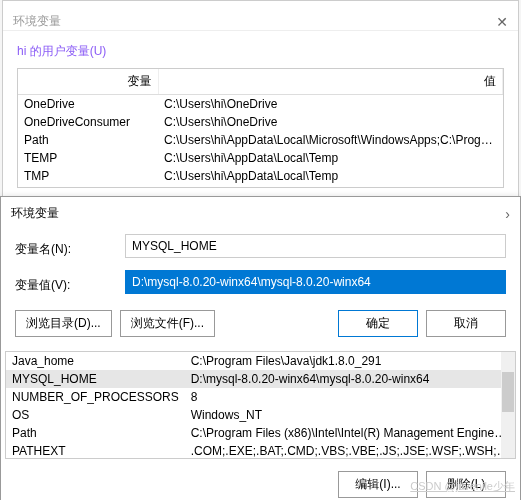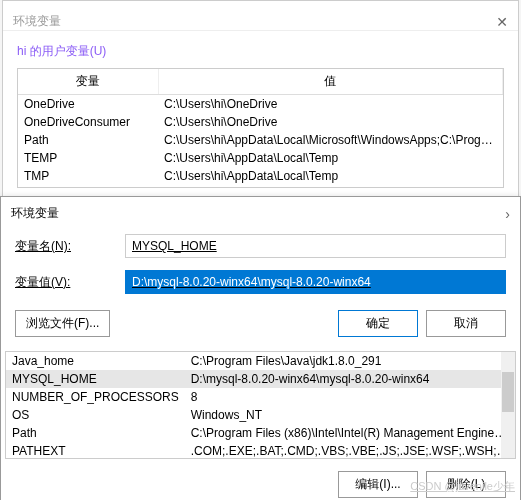--- a/index.html
+++ b/index.html
@@ -4,27 +4,27 @@
 <style>
 * { box-sizing: border-box; margin: 0; padding: 0; font-family: "Segoe UI", "Microsoft YaHei", sans-serif; font-size: 12px; }
 body { background: #f5f5f5; width: 521px; height: 500px; overflow: hidden; position: relative; }
 .dialog { background: #fff; border: 1px solid #ccc; position: absolute; }
 .main-dialog { left: 2px; top: 0; width: 517px; height: 500px; }
 .titlebar { height: 30px; display: flex; align-items: flex-end; padding: 0 10px; color: #999; font-size: 12px; background: #fff; border-bottom: 1px solid #eee; }
 .titlebar .close { margin-left: auto; font-size: 14px; color: #666; }
 .section-label { padding: 12px 14px 4px; color: #8b5cf6; }
 .table-wrap { margin: 4px 14px; border: 1px solid #ccc; height: 120px; overflow: hidden; }
 .tbl { width: 100%; border-collapse: collapse; }
-.tbl th { text-align: center; padding: 4px 6px; border-bottom: 1px solid #ddd; border-right: 1px solid #eee; font-weight: normal; background: #fff; }
+.tbl th { text-align: right; padding: 4px 6px; border-bottom: 1px solid #ddd; border-right: 1px solid #eee; font-weight: normal; background: #fff; }
 .tbl td { padding: 2px 6px; white-space: nowrap; overflow: hidden; text-overflow: ellipsis; max-width: 200px; }
 .tbl td:first-child { width: 140px; }
 .edit-dialog { left: 0; top: 196px; width: 521px; background: #fff; border: 1px solid #999; box-shadow: 0 2px 8px rgba(0,0,0,0.2); }
 .edit-title { padding: 8px 10px 6px; font-size: 13px; display: flex; align-items: center; }
 .edit-title .chev { margin-left: auto; color: #666; font-size: 14px; }
-.form-row { display: flex; align-items: center; padding: 6px 14px; text-decoration: underline; }
+.form-row { display: flex; align-items: flex-end; padding: 6px 14px; }
 .form-row label { width: 110px; }
 .form-row input { flex: 1; border: 1px solid #ccc; padding: 4px 6px; height: 24px; }
 .form-row input.selected { background: #0078d4; color: #fff; border-color: #0078d4; }
 .btn-row { display: flex; gap: 8px; padding: 10px 14px; }
 .btn { border: 1px solid #999; background: #fff; padding: 4px 10px; min-width: 80px; text-align: center; cursor: pointer; }
 .btn.primary { border-color: #0078d4; }
 .spacer { flex: 1; }
 .sys-table-wrap { margin: 4px 4px; border: 1px solid #ccc; height: 108px; overflow: hidden; position: relative; }
 .sys-table-wrap .scroll-track { position: absolute; right: 0; top: 0; bottom: 0; width: 14px; background: #f0f0f0; }
 .sys-table-wrap .scroll-thumb { position: absolute; right: 1px; top: 20px; width: 12px; height: 40px; background: #ccc; }
@@ -89,20 +89,21 @@
   </div>
   <div class="form-row">
     <label>变量名(N):</label>
     <input type="text" value="MYSQL_HOME" style="">
   </div>
   <div class="form-row">
     <label>变量值(V):</label>
     <input type="text" class="selected" value="D:\mysql-8.0.20-winx64\mysql-8.0.20-winx64" style="">
   </div>
   <div class="btn-row">
+    <div class="btn">浏览目录(D)...</div>
     <div class="btn">浏览文件(F)...</div>
     <div class="spacer"></div>
     <div class="btn primary">确定</div>
     <div class="btn">取消</div>
   </div>
 
   <div class="sys-table-wrap">
     <table class="tbl">
       <tbody>
         <tr>

